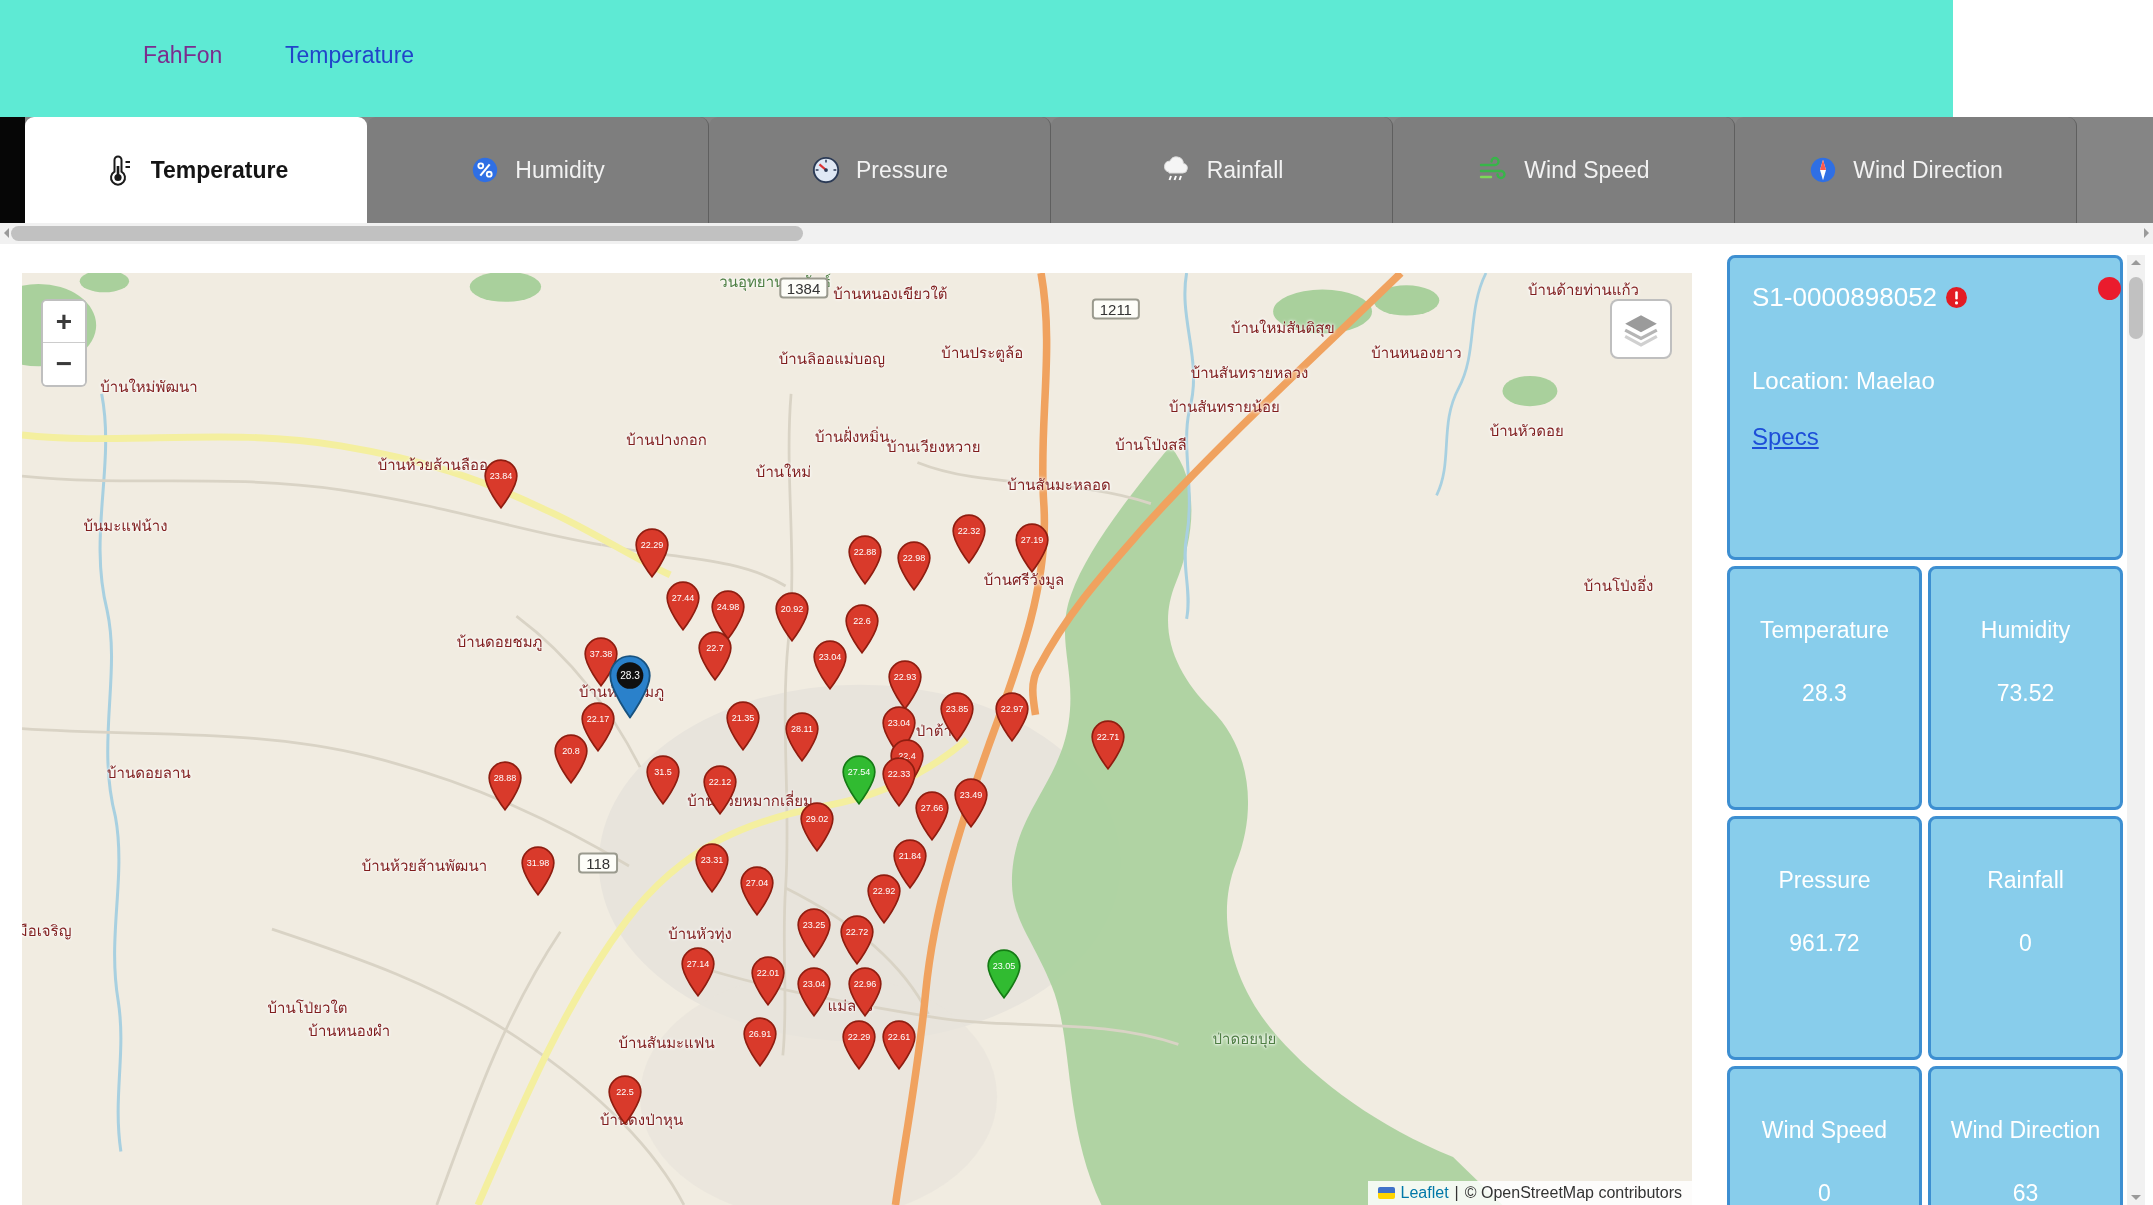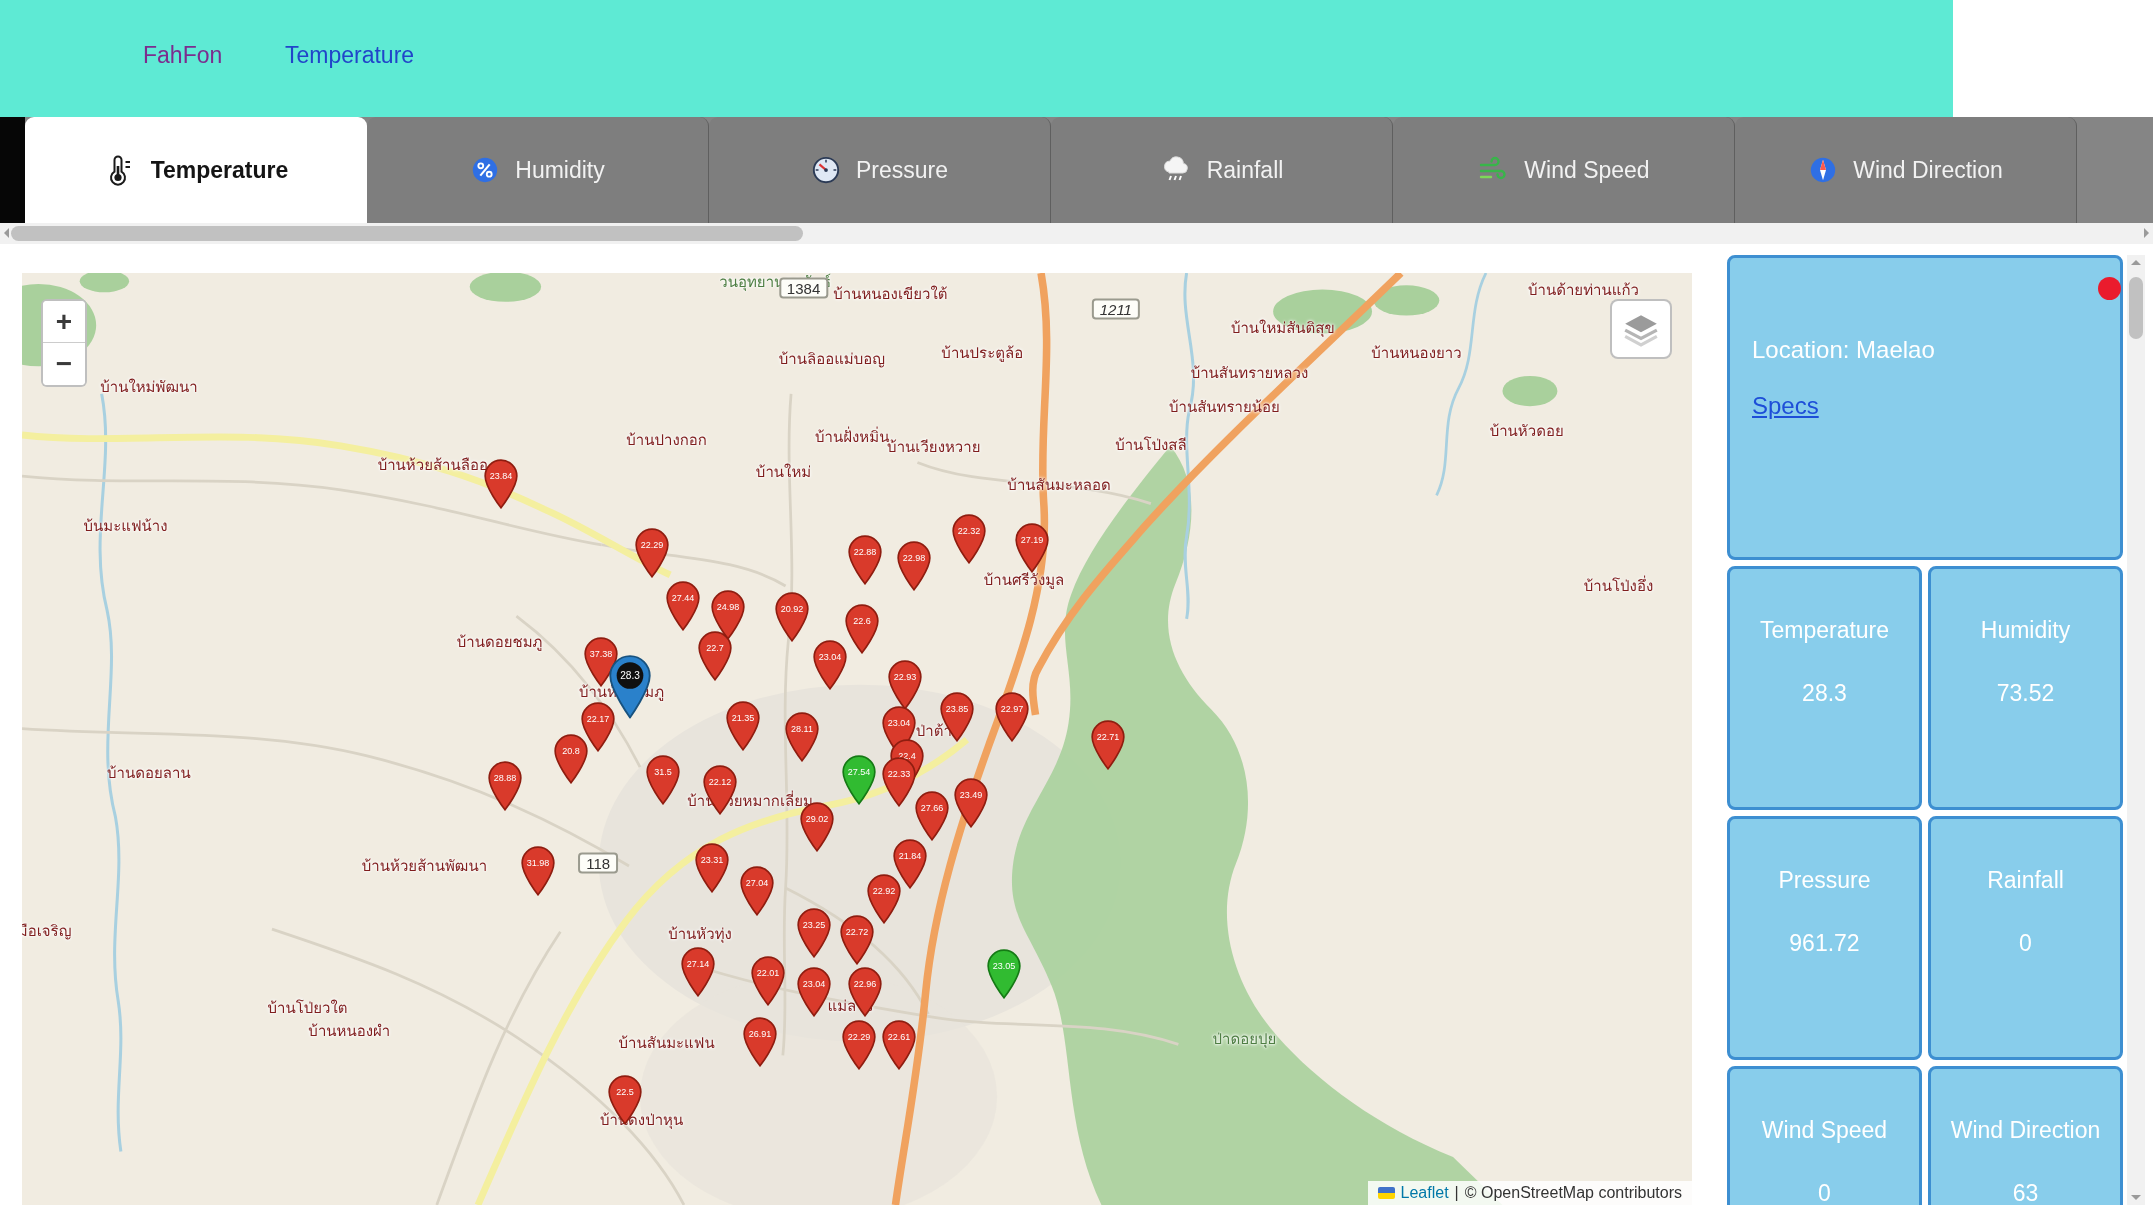--- a/index.html
+++ b/index.html
@@ -219,21 +219,21 @@
       <div class="map-label" style="left: 24.1%; top: 63.6%;">บ้านห้วยส้านพัฒนา</div>
       <div class="map-label" style="left: 43.6%; top: 56.6%;">บ้านห้วยหมากเลี่ยม</div>
       <div class="map-label" style="left: 40.6%; top: 70.9%;">บ้านหัวทุ่ง</div>
       <div class="map-label" style="left: 17.1%; top: 78.9%;">บ้านโป่ยวใต</div>
       <div class="map-label" style="left: 19.6%; top: 81.3%;">บ้านหนองผำ</div>
       <div class="map-label" style="left: 38.6%; top: 82.6%;">บ้านสันมะแฟน</div>
       <div class="map-label" style="left: 49.6%; top: 78.6%;">แม่ลาว</div>
       <div class="map-label green" style="left: 73.2%; top: 82.2%;">ป่าดอยปุย</div>
       <div class="map-label" style="left: 37.1%; top: 90.9%;">บ้านดงป่าหุน</div>
       <div class="shield" style="left: 46.8%; top: 1.6%;">1384</div>
-      <div class="shield" style="left: 65.5%; top: 3.9%; font-style: italic;">1211</div>
+      <div class="shield" style="left: 65.5%; top: 3.9%;">1211</div>
       <div class="shield" style="left: 34.5%; top: 63.3%;">118</div>
     </div>
   <div class="layer">
       <div class="marker" style="left: 28.7%; top: 21.8%;">
         <svg width="36" height="50" viewBox="0 0 30 42">
           <path d="M15 1C7.6 1 1.7 6.9 1.7 14.3 1.7 24 15 41 15 41s13.3-17 13.3-26.7C28.3 6.9 22.4 1 15 1z" fill="#d93a2b" stroke="#8f1d10" stroke-width="1.4"></path>
           <text x="15" y="17" text-anchor="middle" font-size="7.6" font-family="Liberation Sans, sans-serif" fill="#fff">23.84</text>
         </svg>
       </div>
       <div class="marker" style="left: 56.7%; top: 27.7%;">
@@ -537,20 +537,28 @@
   <div class="attribution">
     <span class="flag"></span>
     <a>Leaflet</a>
     <span>|</span>
     <span>© OpenStreetMap contributors</span>
   </div>
 </div>
 
 <div class="sidebar">
   <div class="station-card">
+    <div class="station-id">
+      <span>S1-0000898052</span>
+      <svg width="23" height="23" viewBox="0 0 22 22">
+        <circle cx="11" cy="11" r="10" fill="#e31b23"></circle>
+        <rect x="9.8" y="5" width="2.4" height="8" rx="1.2" fill="#fff"></rect>
+        <circle cx="11" cy="16.2" r="1.5" fill="#fff"></circle>
+      </svg>
+    </div>
     <div class="station-loc">Location: Maelao</div>
     <a class="specs">Specs</a>
   </div>
   <div class="metrics">
       <div class="metric-card">
         <div class="metric-label">Temperature</div>
         <div class="metric-value">28.3</div>
       </div>
       <div class="metric-card">
         <div class="metric-label">Humidity</div>

